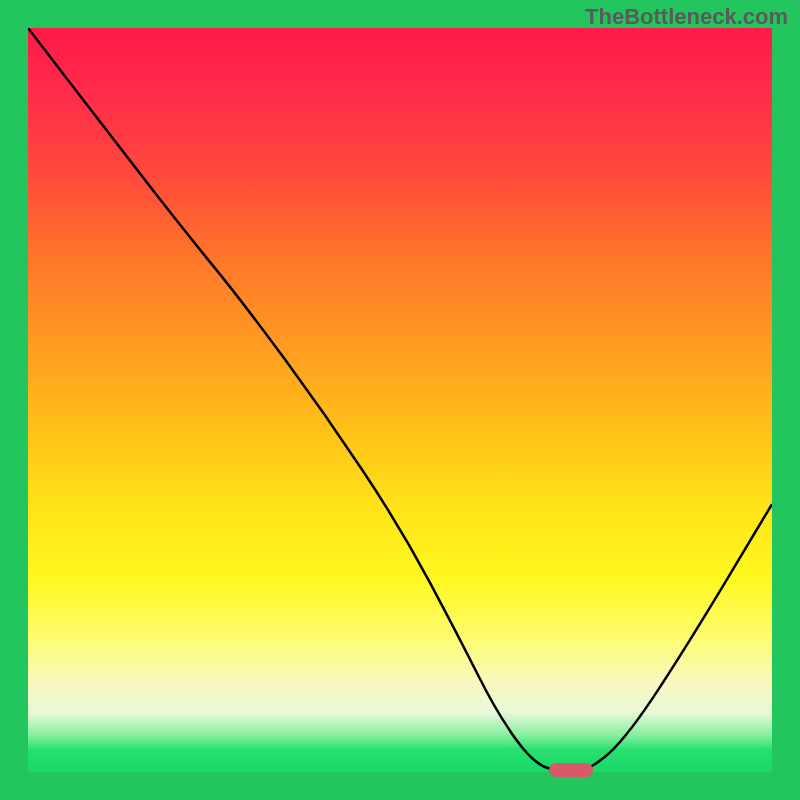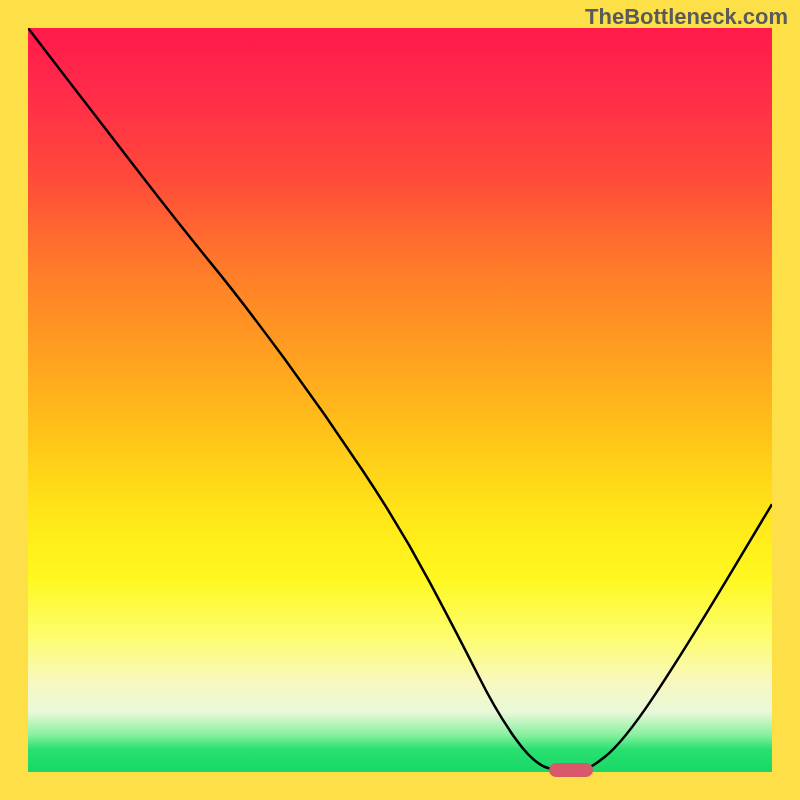--- a/index.html
+++ b/index.html
@@ -7,21 +7,21 @@
     padding: 0;
     width: 800px;
     height: 800px;
     overflow: hidden;
     background: #000;
   }
   .chart-container {
     position: relative;
     width: 800px;
     height: 800px;
-    background: #fde047;
+    background: #22c55e;
   }
   .watermark {
     position: absolute;
     top: 4px;
     right: 12px;
     font-family: Arial, sans-serif;
     font-size: 22px;
     font-weight: bold;
     color: #5a5a5a;
     z-index: 10;

